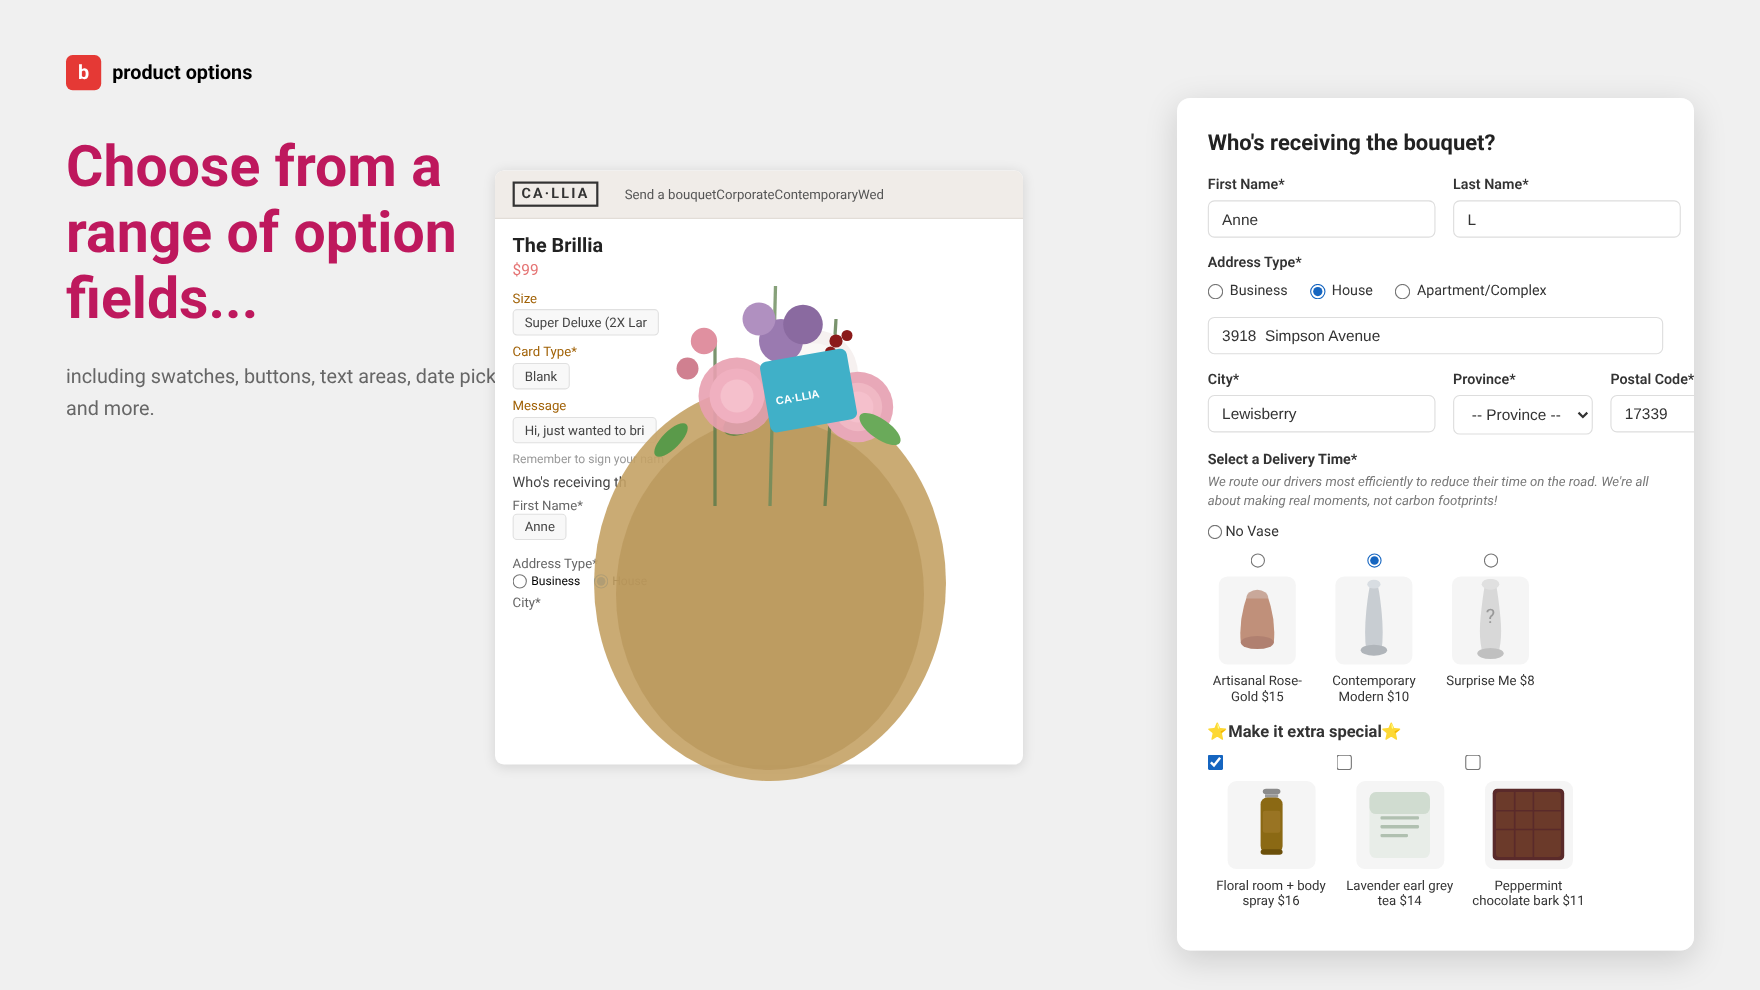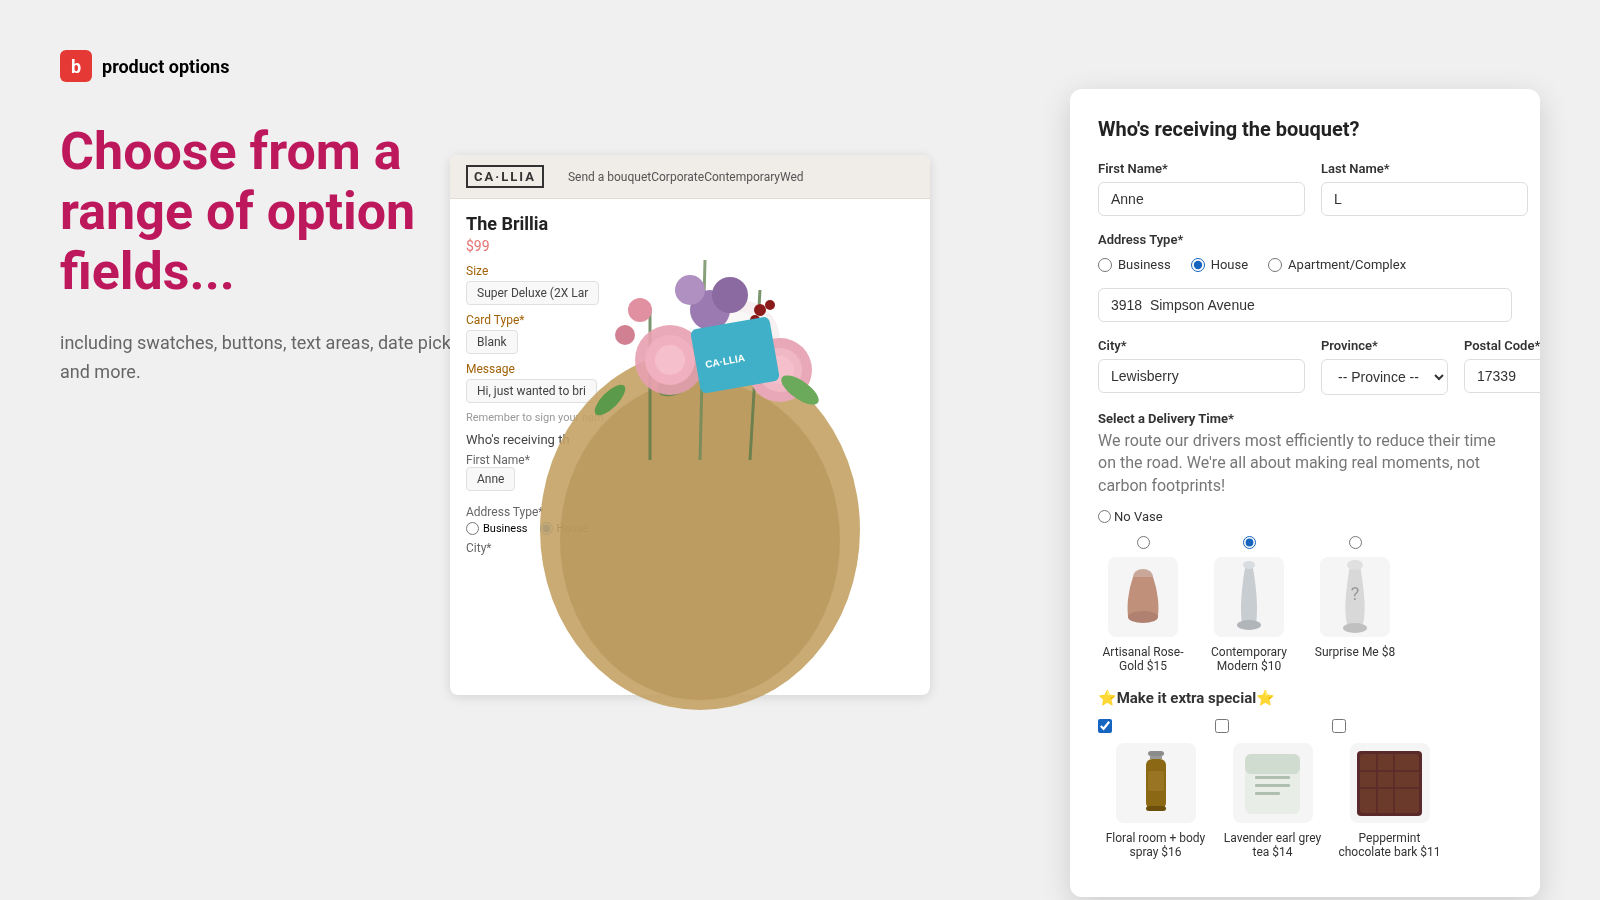--- a/index.html
+++ b/index.html
@@ -155,22 +155,23 @@
     }
 
     .delivery-title {
       font-size: 13px;
       font-weight: 700;
       color: #333;
       margin-bottom: 4px;
     }
 
     .delivery-subtitle {
-      font-size: 16px;
+      font-size: 12px;
       color: #777;
+      font-style: italic;
       margin-bottom: 12px;
       line-height: 1.4;
     }
 
     .no-vase-row {
       display: flex;
       align-items: center;
       gap: 3px;
       font-size: 13px;
       color: #333;

